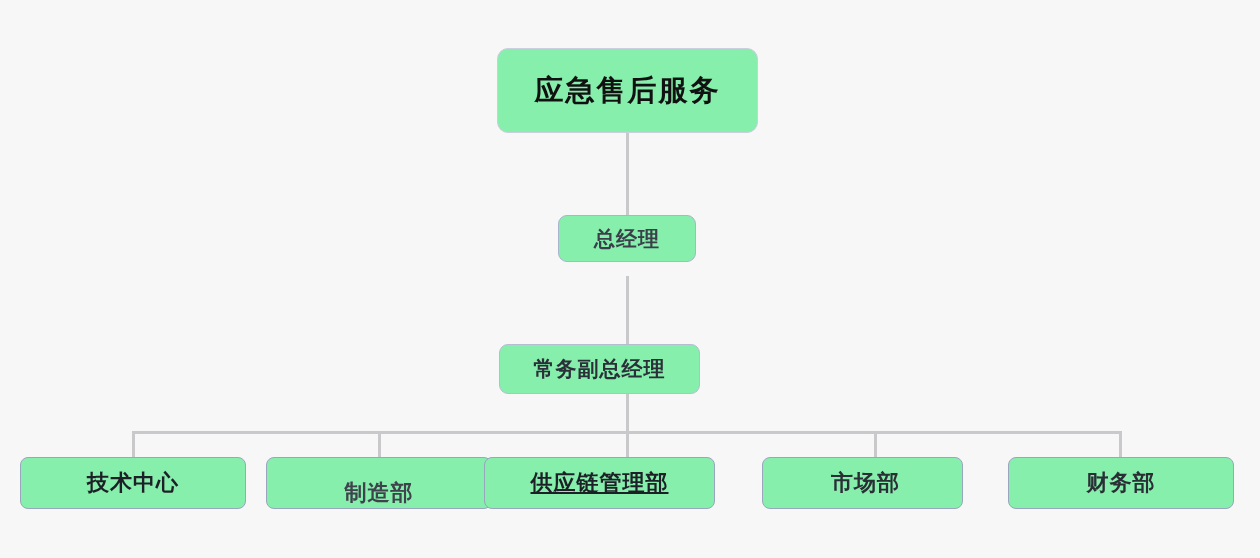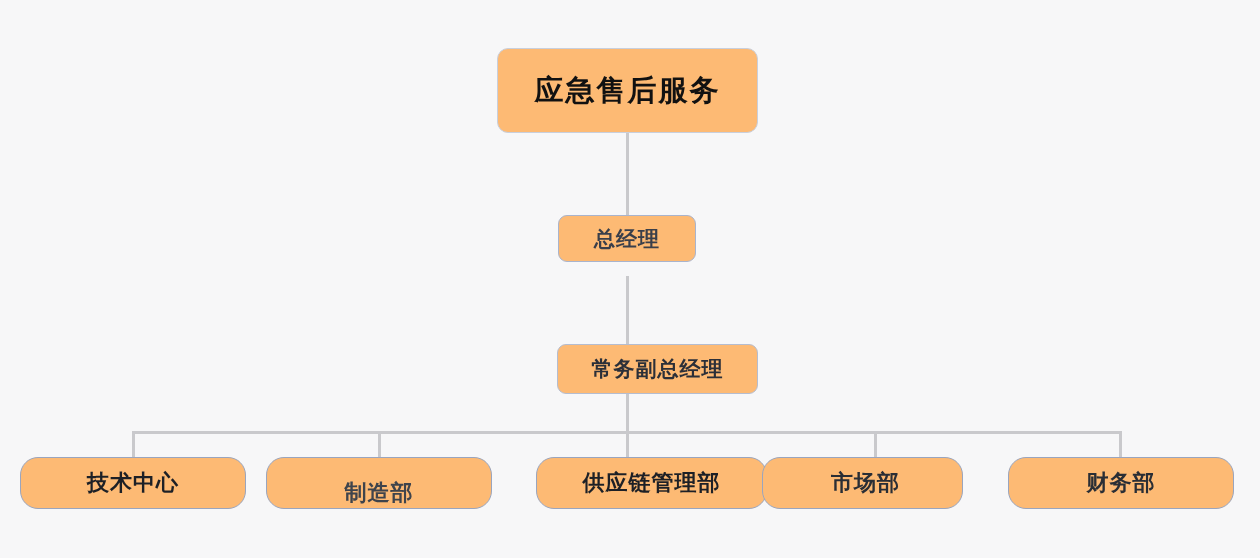--- a/index.html
+++ b/index.html
@@ -29,21 +29,21 @@
   .connector.v { width: 3px; }
   .connector.h { height: 3px; }
 
   
   .node {
     position: absolute;
     box-sizing: border-box;
     display: flex;
     align-items: center;
     justify-content: center;
-    background: #fdba74;
+    background: #86efac;
     border: 1px solid #c3cbdb;
     border-radius: 9px;
     z-index: 2;
     text-align: center;
     color: #1a1a1a;
     font-weight: bold;
     white-space: nowrap;
     letter-spacing: 1px;
   }
 
@@ -63,41 +63,41 @@
     left: 558px;
     top: 215px;
     width: 138px;
     height: 47px;
     font-size: 21px;
     border-color: #a9b4cd;
     color: #3a3f4a;
   }
 
   .node-dgm {
-    left: 557px;
+    left: 499px;
     top: 344px;
     width: 201px;
     height: 50px;
     font-size: 21px;
     border-color: #b5bdd0;
     color: #2b2f38;
   }
 
   .node-dept {
     top: 457px;
     height: 52px;
     font-size: 22px;
-    border-radius: 18px;
+    border-radius: 8px;
     border-color: #9aa5be;
     color: #33373f;
   }
 
   .dept-0 { left: 20px;   width: 226px; color: #1d2026; }
   .dept-1 { left: 266px;  width: 226px; color: #3f444c; align-items: flex-end; }
-  .dept-2 { left: 536px;  width: 231px; color: #1d2026; }
+  .dept-2 { left: 484px;  width: 231px; color: #1d2026; text-decoration: underline; }
   .dept-3 { left: 762px;  width: 201px; color: #2a2e35; padding-left: 6px; }
   .dept-4 { left: 1008px; width: 226px; color: #2a2e35; }
 </style>
 </head>
 <body>
 
 <div id="org-chart">
 
   <div class="connector v" style="left:626px; top:133px; height:82px;"></div>
 

